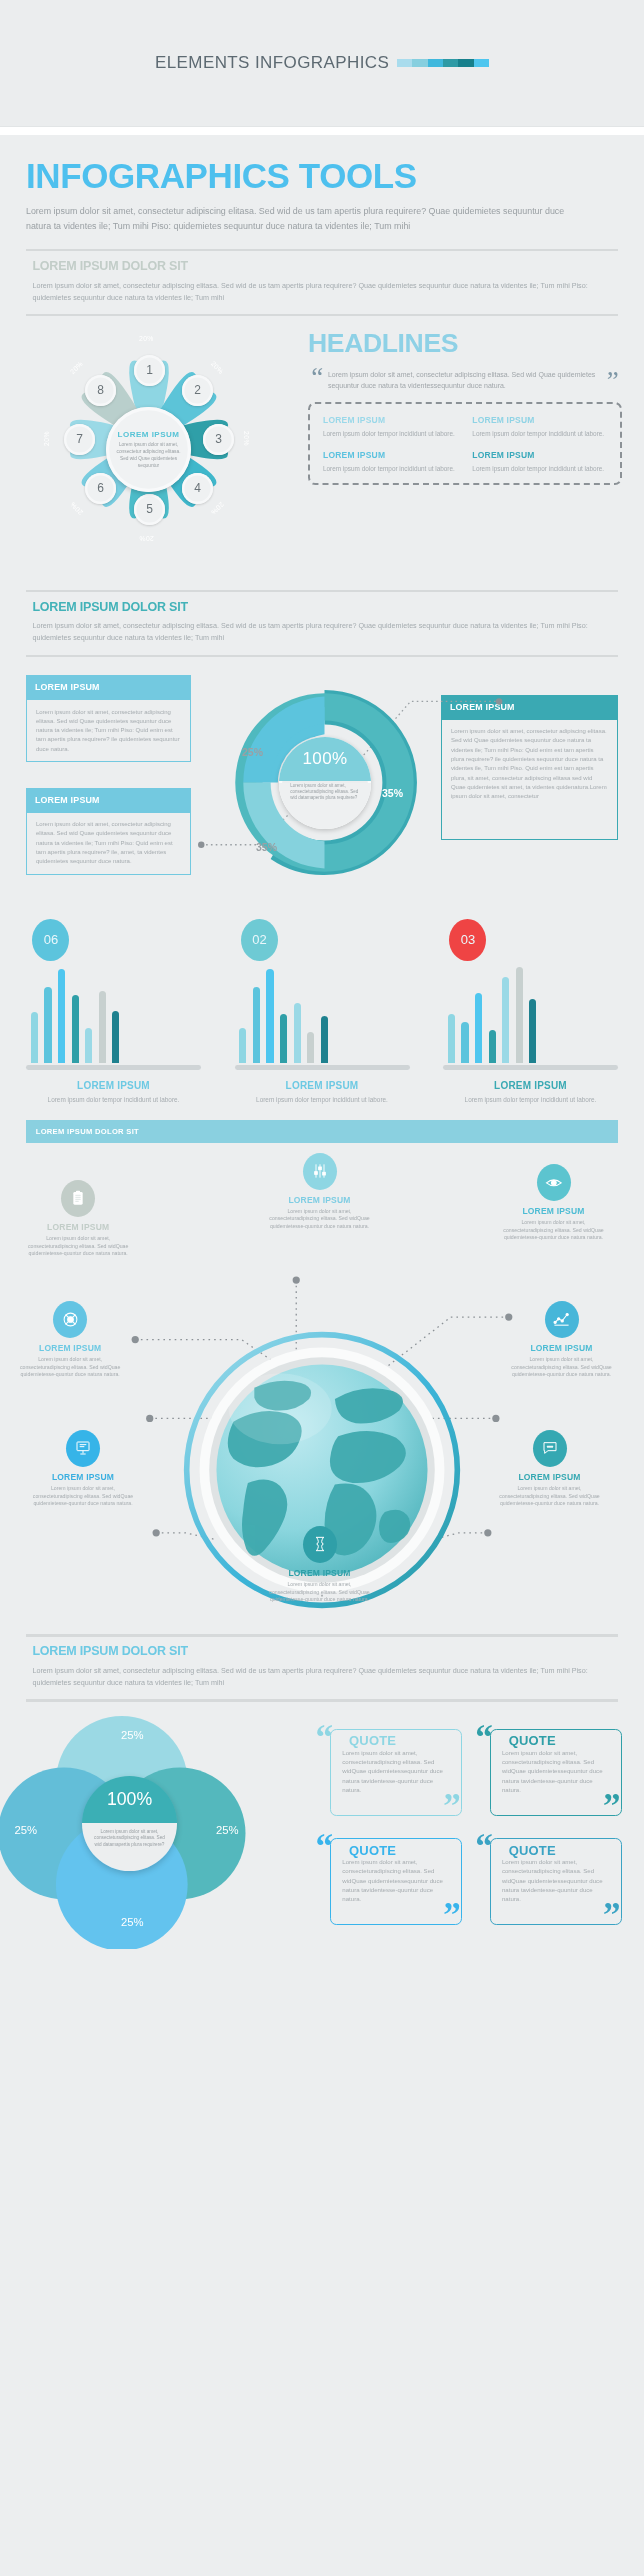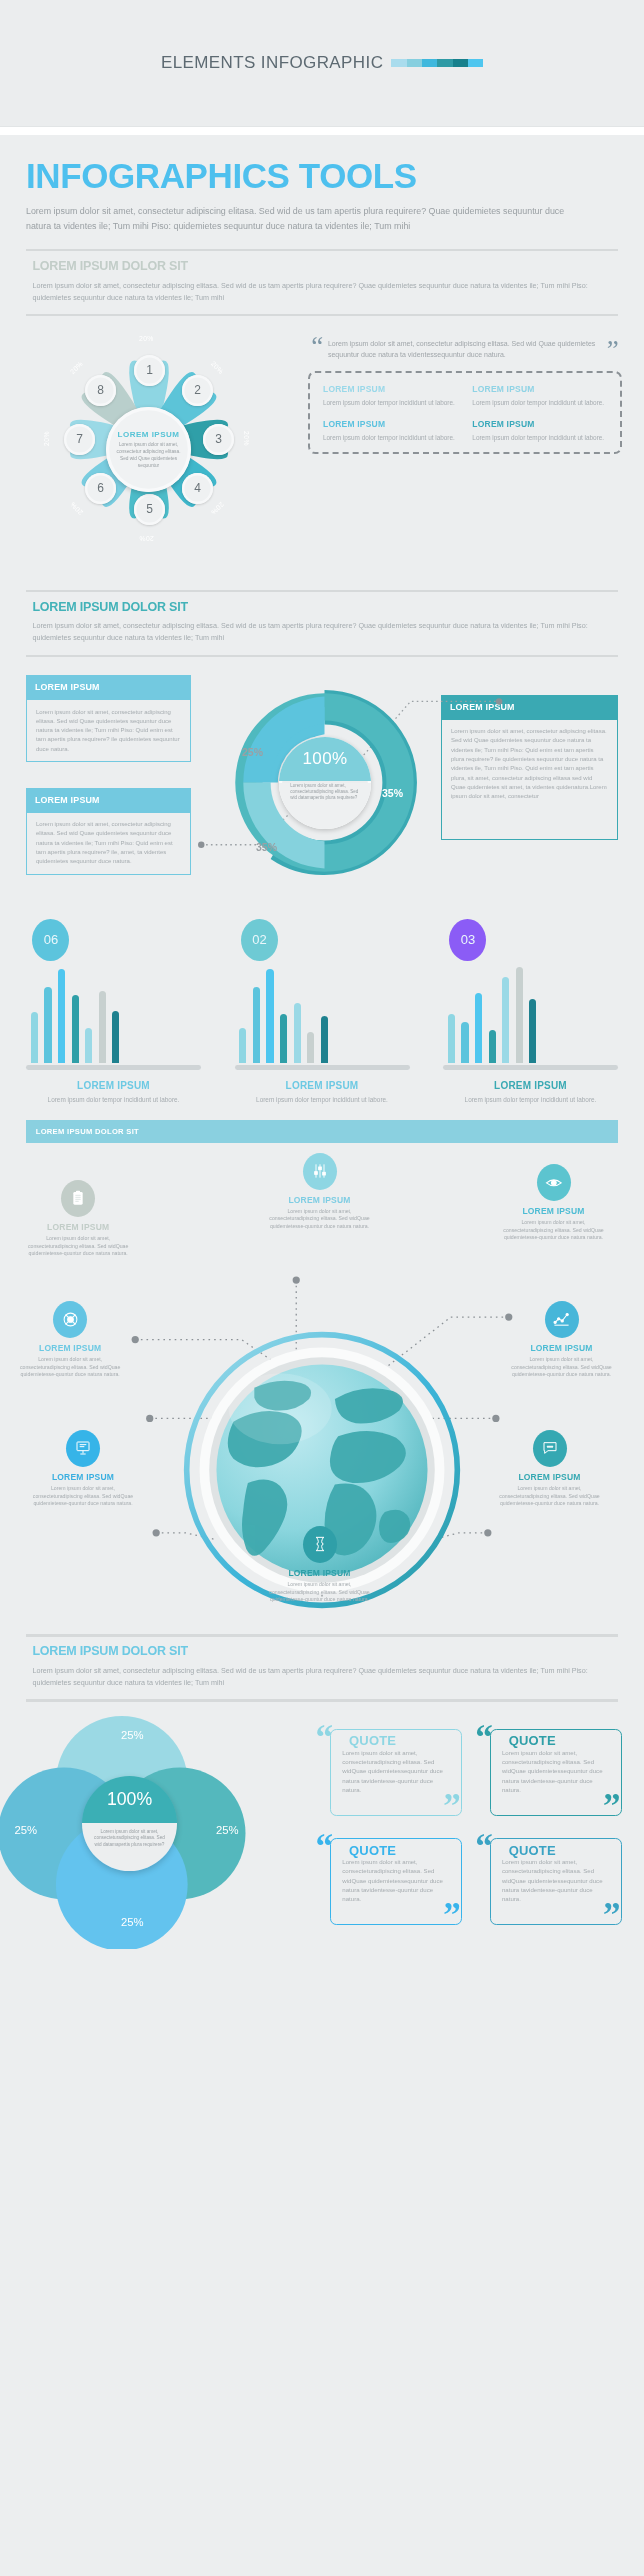--- a/index.html
+++ b/index.html
@@ -185,21 +185,21 @@
   }
   .qcard p { font-size: 6.1px; line-height: 9.3px; color: #a6acb0; }
 </style>
 </head>
 <body>
 
 <div class="page">
 
   <div class="topband">
     <div class="topband-title-row">
-      <div class="topband-title">ELEMENTS INFOGRAPHIC</div>
+      <div class="topband-title">ELEMENTS INFOGRAPHICS</div>
       <div class="swatches" id="swatches">
           <i style="background: rgb(169, 220, 237);"></i>
           <i style="background: rgb(134, 207, 223);"></i>
           <i style="background: rgb(63, 184, 221);"></i>
           <i style="background: rgb(46, 154, 165);"></i>
           <i style="background: rgb(23, 128, 140);"></i>
           <i style="background: rgb(78, 198, 239);"></i>
         </div>
     </div>
   </div>
@@ -252,20 +252,21 @@
           <div class="petal-num" style="left: 69px; top: 52px;">8</div>
           <div class="petal-pct" style="left: 53px; top: 41px; transform: rotate(315deg);">20%</div>
         </div>
       <div class="petal-center">
         <h4>LOREM IPSUM</h4>
         <p>Lorem ipsum dolor sit amet, consectetur adipiscing elitasa. Sed wid Quse quidemietes sequuntur</p>
       </div>
     </div>
 
     <div class="headlines">
+      <h2>HEADLINES</h2>
       <div class="quote-intro">
         <span class="qmark">“</span>
         <p>Lorem ipsum dolor sit amet, consectetur adipiscing elitasa. Sed wid Quae quidemietes sequuntur duce natura ta videntessequuntur duce natura.</p>
         <span class="qmark close">”</span>
       </div>
       <div class="dashed-box" id="headline-grid">
           <div class="db-item">
             <h5 style="color: rgb(154, 216, 233);">LOREM IPSUM</h5>
             <p>Lorem ipsum dolor tempor incididunt ut labore.</p>
           </div>
@@ -376,21 +377,21 @@
           <i style="height: 32%; background: rgb(199, 208, 207);"></i>
           <i style="height: 48%; background: rgb(30, 129, 143);"></i>
         </div>
         <div class="bar-base"></div>
         <div class="bar-cap">
           <h5 style="color: rgb(109, 201, 227);">LOREM IPSUM</h5>
           <p>Lorem ipsum dolor tempor incididunt ut labore.</p>
         </div>
       </div>
       <div class="bar-group">
-        <div class="bar-badge" style="background: #8b5cf6;">03</div>
+        <div class="bar-badge" style="background: #ef4444;">03</div>
         <div class="bars">
           <i style="height: 50%; background: rgb(142, 214, 227);"></i>
           <i style="height: 42%; background: rgb(92, 196, 221);"></i>
           <i style="height: 72%; background: rgb(78, 198, 239);"></i>
           <i style="height: 34%; background: rgb(47, 159, 168);"></i>
           <i style="height: 88%; background: rgb(154, 217, 230);"></i>
           <i style="height: 98%; background: rgb(199, 208, 207);"></i>
           <i style="height: 66%; background: rgb(30, 129, 143);"></i>
         </div>
         <div class="bar-base"></div>

